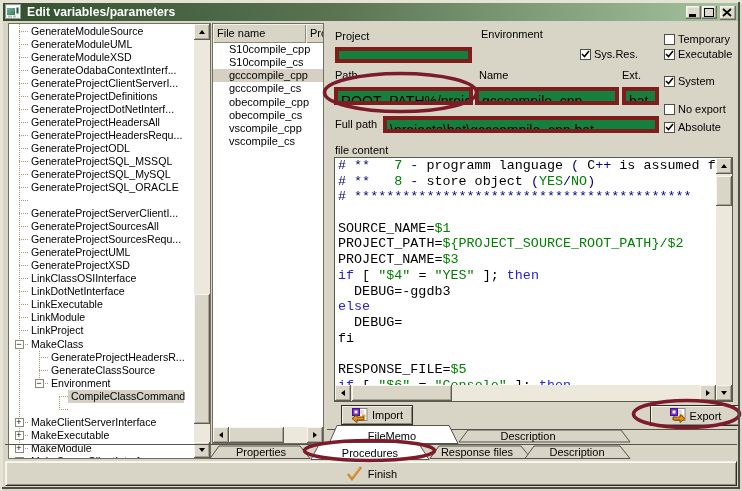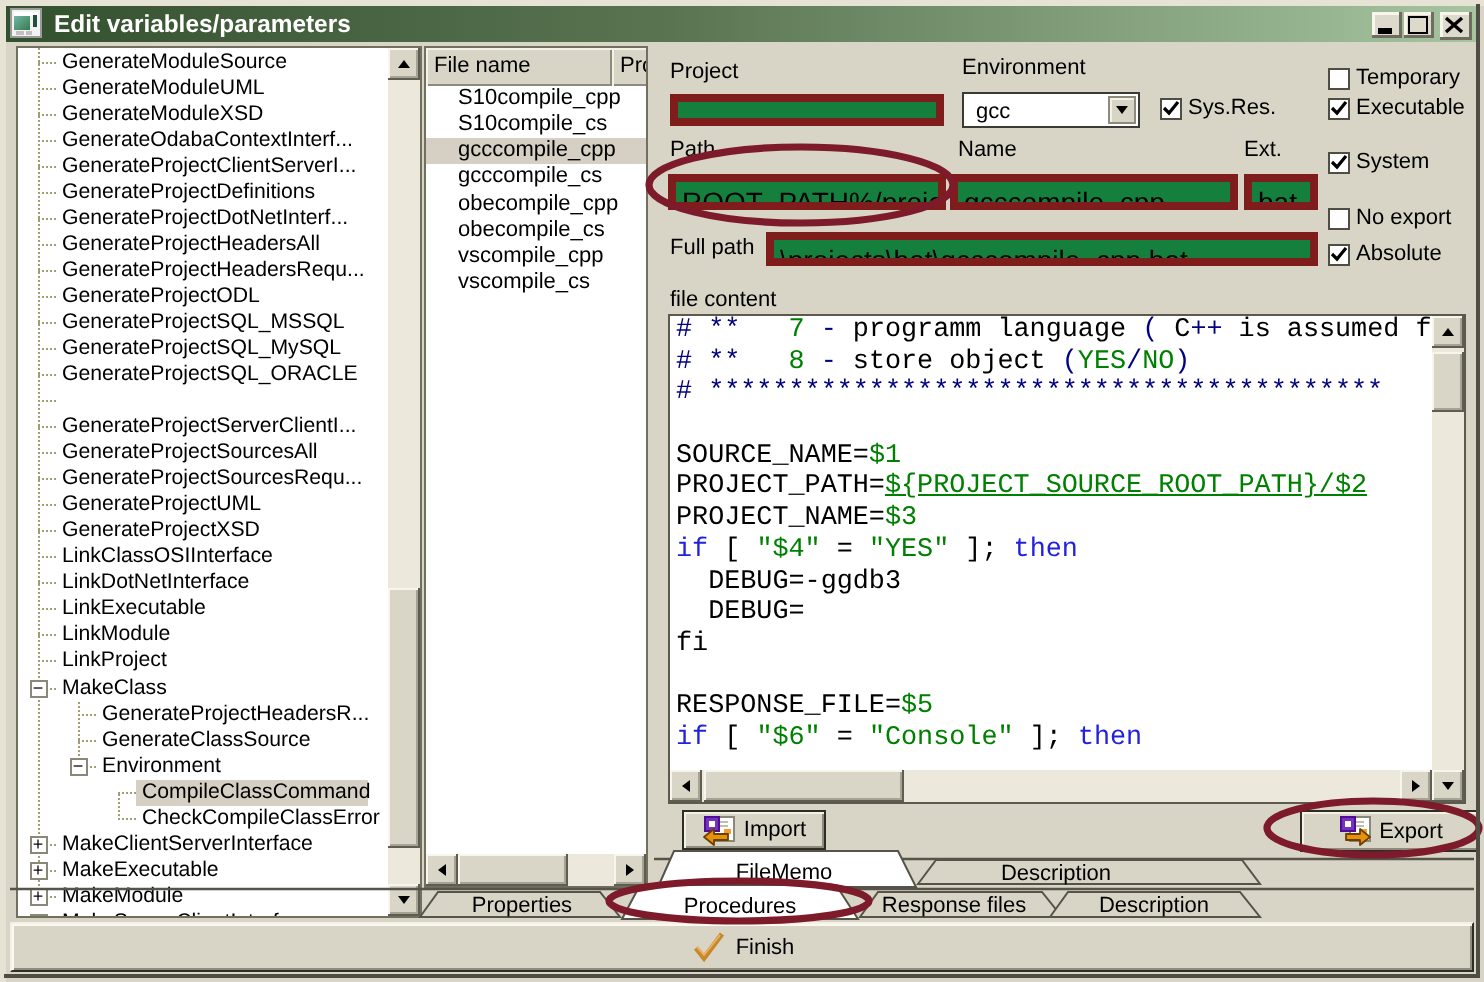--- a/index.html
+++ b/index.html
@@ -40,21 +40,21 @@
 .inp{position:absolute;background:#15803d;border:4px solid #7f1d1d;font-size:14px;color:#000;padding:2px 0 0 3px;white-space:nowrap;overflow:hidden}
 .cb{position:absolute;width:11px;height:11px;background:#fff;border:1px solid #504e42;display:flex;align-items:center;justify-content:center}
 
 #combo{position:absolute;left:481px;top:46px;width:89px;height:18px;background:#fff;border:1px solid #3c3a32}
 #cobtn{position:absolute;right:1px;top:1px;width:14px;height:14px;background:#d8d4c6;border:1px solid #8d8b7d;box-shadow:inset 1px 1px 0 #f4f1e7;display:flex;align-items:center;justify-content:center}
 
 #ta{position:absolute;left:334px;top:157px;width:399px;height:245px;border:1px solid #5c5a4c;background:#fff}
 #code{position:absolute;left:0;top:0;width:381px;height:227px;overflow:hidden;font-family:"Liberation Mono",monospace;font-size:13.4px;padding:0 0 0 3px}
 .cl{height:15.7px;line-height:15.7px;white-space:pre}
 .nb{color:#000080}.bl{color:#000}.gr{color:#008000}.kk{color:#2222dd}
-.gru{color:#008000;text-decoration:underline}
+.gru{color:#008000;}
 #vsb{position:absolute;right:0;top:0;width:16px;height:243px;background:#ece9dc}
 #hsb{position:absolute;left:0;bottom:0;width:381px;height:16px;background:#ece9dc}
 
 .btn{position:absolute;background:#d8d4c6;border:1px solid #2e2d26;box-shadow:inset 1px 1px 0 #f4f1e7,inset -1px -1px 0 #8d8b7d;display:flex;align-items:center;justify-content:center;font-size:11px;color:#000;gap:4px}
 #finish{position:absolute;left:5px;top:461px;width:732px;height:25px;background:#d8d4c6;border:1px solid #2e2d26;border-top-color:#f4f1e7;border-left-color:#f4f1e7;box-shadow:inset 1px 1px 0 #fbf9f2,inset -1px -1px 0 #8d8b7d;display:flex;align-items:center;justify-content:center;gap:5px;font-size:11px}
 svg{display:block}
 </style></head><body>
 <div id="win">
 <div id="bT"></div>
     <div id="bL"></div>
@@ -147,21 +147,20 @@
 <div class="trow" style="left:42px;top:326.5px">GenerateProjectHeadersR...</div>
 <div class="tdoth" style="left:30px;top:345.5px;width:9px"></div>
 <div class="trow" style="left:42px;top:339.5px">GenerateClassSource</div>
 <div class="tdoth" style="left:30px;top:358.6px;width:9px"></div>
 <div class="texp" style="left:25.5px;top:354.6px">−</div>
 <div class="trow" style="left:42px;top:352.6px">Environment</div>
 <div class="tsel" style="left:59px;top:365.6px;width:116px"></div>
 <div class="tdoth" style="left:50px;top:371.6px;width:9px"></div>
 <div class="trow sel" style="left:62px;top:365.6px">CompileClassCommand</div>
 <div class="tdoth" style="left:50px;top:384.7px;width:9px"></div>
-<div class="trow" style="left:62px;top:378.7px">CheckCompileClassError</div>
 <div class="tdoth" style="left:10px;top:397.7px;width:9px"></div>
 <div class="texp" style="left:5.5px;top:393.7px">+</div>
 <div class="trow" style="left:22px;top:391.7px">MakeClientServerInterface</div>
 <div class="tdoth" style="left:10px;top:410.7px;width:9px"></div>
 <div class="texp" style="left:5.5px;top:406.7px">+</div>
 <div class="trow" style="left:22px;top:404.7px">MakeExecutable</div>
 <div class="tdoth" style="left:10px;top:423.8px;width:9px"></div>
 <div class="texp" style="left:5.5px;top:419.8px">+</div>
 <div class="trow" style="left:22px;top:417.8px">MakeModule</div>
 
@@ -202,26 +201,20 @@
 
 <div class="lbl" style="left:335px;top:30px">Project</div>
 <div class="lbl" style="left:481px;top:28px">Environment</div>
 <div class="lbl" style="left:335px;top:69px">Path</div>
 <div class="lbl" style="left:479px;top:69px">Name</div>
 <div class="lbl" style="left:622px;top:69px">Ext.</div>
 <div class="lbl" style="left:335px;top:118px">Full path</div>
 <div class="lbl" style="left:335px;top:144px">file content</div>
 
 <div class="inp" style="left:335px;top:47px;width:137px;height:16px"></div>
-<div id="combo">
-      <div class="lbl" style="left:6px;top:3px">gcc</div>
-      <div id="cobtn">
-        <div class="arr aD"></div>
-      </div>
-    </div>
 <div class="inp" style="left:334px;top:87px;width:139px;height:18px">ROOT_PATH%/projects/bat</div>
 <div class="inp" style="left:475px;top:87px;width:144px;height:18px">gcccompile_cpp</div>
 <div class="inp" style="left:622px;top:87px;width:37px;height:18px">bat</div>
 <div class="inp" style="left:383px;top:116px;width:276px;height:17px">\projects\bat\gcccompile_cpp.bat</div>
 <div class="cb" style="left:580px;top:49px">
       <svg width="9" height="9" viewBox="0 0 9 9">
         <path d="M1,4 L3.5,6.5 L8,1" stroke="#000" stroke-width="1.6" fill="none"></path>
       </svg>
     </div>
     <div class="lbl" style="left:594px;top:48px">Sys.Res.</div>
@@ -252,20 +245,21 @@
  <div id="code">
 <div class="cl"><span class="nb"># **   </span><span class="gr">7</span><span class="nb"> - </span><span class="bl">programm language </span><span class="nb">( </span><span class="bl">C</span><span class="nb">++ </span><span class="bl">is assumed fo</span></div>
 <div class="cl"><span class="nb"># **   </span><span class="gr">8</span><span class="nb"> - </span><span class="bl">store object </span><span class="nb">(</span><span class="gr">YES</span><span class="nb">/</span><span class="gr">NO</span><span class="nb">)</span></div>
 <div class="cl"><span class="nb"># ******************************************</span></div>
 <div class="cl">&nbsp;</div>
 <div class="cl"><span class="bl">SOURCE_NAME=</span><span class="gr">$1</span></div>
 <div class="cl"><span class="bl">PROJECT_PATH=</span><span class="gru">${PROJECT_SOURCE_ROOT_PATH}/$2</span></div>
 <div class="cl"><span class="bl">PROJECT_NAME=</span><span class="gr">$3</span></div>
 <div class="cl"><span class="kk">if</span><span class="bl"> [ </span><span class="gr">"$4"</span><span class="bl"> = </span><span class="gr">"YES"</span><span class="bl"> ]; </span><span class="kk">then</span></div>
 <div class="cl"><span class="bl">  DEBUG=-ggdb3</span></div>
+<div class="cl"><span class="kk">else</span></div>
 <div class="cl"><span class="bl">  DEBUG=</span></div>
 <div class="cl"><span class="bl">fi</span></div>
 <div class="cl">&nbsp;</div>
 <div class="cl"><span class="bl">RESPONSE_FILE=</span><span class="gr">$5</span></div>
 <div class="cl"><span class="kk">if</span><span class="bl"> [ </span><span class="gr">"$6"</span><span class="bl"> = </span><span class="gr">"Console"</span><span class="bl"> ]; </span><span class="kk">then</span></div>
  </div>
  <div id="vsb">
   <div class="sbtn" style="left:0;top:0">
           <div class="arr aU"></div>
         </div>

